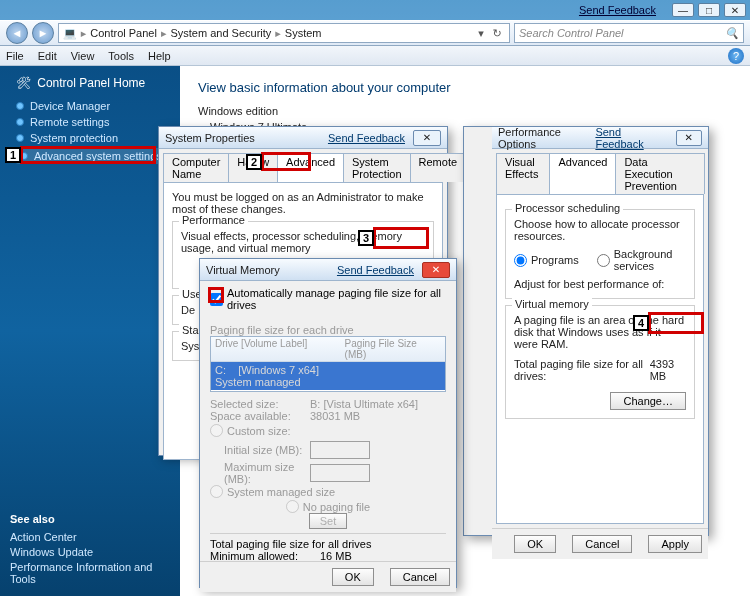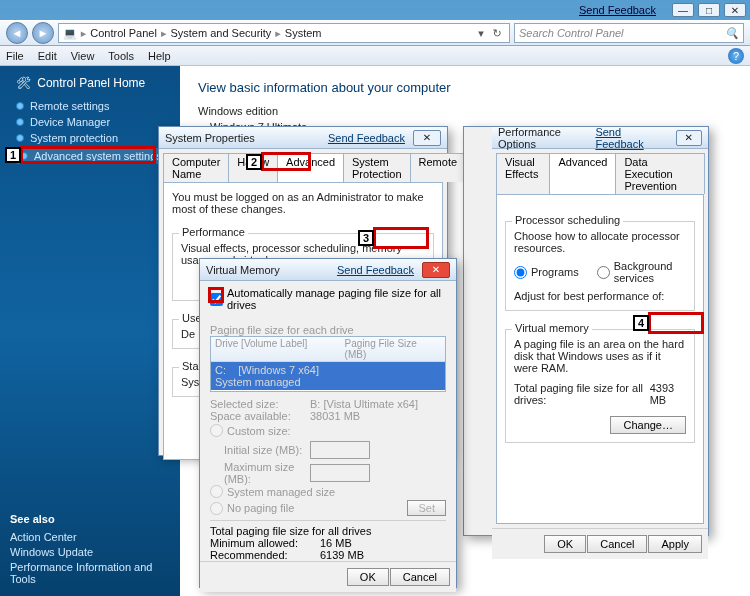--- a/index.html
+++ b/index.html
@@ -41,36 +41,36 @@
   .dialog .dtitle .sp { flex:1; }
   .dialog .dtitle a { color:#003a6e; text-decoration:underline; font-size:11px; margin-right:8px; }
   .dialog .dtitle .xbtn { width:28px; height:16px; background:#e74a3a; border:1px solid #a82f22; border-radius:2px; color:#fff; display:flex; align-items:center; justify-content:center; font-size:10px; }
   .dialog .dtitle .xbtn.gray { background:#eaf3fb; border-color:#6b8bb0; color:#1a1a1a; }
 
   .tabs { display:flex; background:#f0f0f0; padding:4px 4px 0 4px; }
   .tabs .tab { border:1px solid #9db4cd; border-bottom:none; background:#f0f0f0; padding:2px 8px; font-size:11px; margin-right:-1px; cursor:pointer; }
   .tabs .tab.active { background:#fff; position:relative; z-index:2; }
   .tabbody { background:#fff; border:1px solid #9db4cd; margin:0 4px 4px 4px; padding:8px; font-size:11px; color:#222; height:calc(100% - 50px); position:relative; }
 
-  .group { border:1px solid #cfcfcf; padding:8px; margin-top:18px; position:relative; }
+  .group { border:1px solid #cfcfcf; padding:8px; margin-top:6px; position:relative; }
   .group > .gt { position:absolute; top:-8px; left:6px; background:#fff; padding:0 3px; font-size:11px; }
 
   .btn { background:linear-gradient(#fdfdfd,#e4e4e4); border:1px solid #8f8f8f; padding:2px 12px; font-size:11px; cursor:pointer; }
   .btn.small { padding:1px 10px; }
   input[type=text].inp { width:60px; height:18px; border:1px solid #a0a0a0; background:#fff; font-size:11px; padding:0 3px; }
   input[type=text].inp:disabled { background:#f0f0f0; color:#9a9a9a; }
   .radio, .chk { display:inline-flex; align-items:center; gap:4px; }
   .radio input, .chk input { margin:0; }
   .gray { color:#9a9a9a; }
   .listbox { border:1px solid #9db4cd; height:56px; background:#fff; }
   .listbox .hdr { background:linear-gradient(#f7fbff,#e4edf7); border-bottom:1px solid #cdd9e6; font-size:10px; color:#9a9a9a; display:flex; padding:1px 4px; }
   .listbox .row { display:flex; padding:2px 4px; font-size:11px; }
   .listbox .row.sel { background:#3a76d0;flex-direction:column; }
   .col1 { width:130px; }
-  .dlg-btns { display:flex; justify-content:flex-end; gap:1px; padding:6px; border-top:1px solid #cfcfcf; background:#f0f0f0; }
+  .dlg-btns { display:flex; justify-content:flex-end; gap:16px; padding:6px; border-top:1px solid #cfcfcf; background:#f0f0f0; }
 
   
   .marker { position:absolute; border:3px solid #d00000; z-index:50; pointer-events:none; }
   .marker .num { position:absolute; left:-18px; top:50%; transform:translateY(-50%); width:16px; height:16px; background:#fff; border:2px solid #000; color:#000; font-weight:bold; font-size:11px; display:flex; align-items:center; justify-content:center; }
   .marker.chkbox { width:16px; height:16px; }
 </style>
 </head>
 <body>
 
 <div class="titlebar">
@@ -112,25 +112,25 @@
 </div>
 
 <div class="content">
   <div class="sidebar">
     <div class="home">
       <span>🛠</span>
       <span>Control Panel Home</span>
     </div>
     <div class="link">
         <span class="bullet"></span>
-        <span>Remote settings</span>
+        <span>Device Manager</span>
       </div>
     <div class="link">
         <span class="bullet"></span>
-        <span>Device Manager</span>
+        <span>Remote settings</span>
       </div>
     <div class="link">
         <span class="bullet"></span>
         <span>System protection</span>
       </div>
     <div class="link sel">
         <span class="bullet"></span>
         <span>Advanced system settings</span>
       </div>
 
@@ -271,21 +271,21 @@
       <input type="text" class="inp" disabled="" style="">
     </div>
     <div style="display:flex; align-items:center;" class="gray">
       <span style="width:100px; padding-left:14px;">Maximum size (MB):</span>
       <input type="text" class="inp" disabled="" style="">
     </div>
     <label class="radio gray">
         <input type="radio" disabled="" style="">
         <span>System managed size</span>
       </label><br>
-    <div style="display:flex; align-items:center;">
+    <div style="display:flex; align-items:center;flex-direction:column;">
       <label class="radio gray">
           <input type="radio" disabled="" style="">
           <span>No paging file</span>
         </label>
       <span style="flex:1"></span>
       <button class="btn small" disabled="">Set</button>
     </div>
     <div style="border-top:1px solid #cfcfcf; margin-top:4px; padding-top:4px;">
       <div>Total paging file size for all drives</div>
       <div style="display:flex;">

